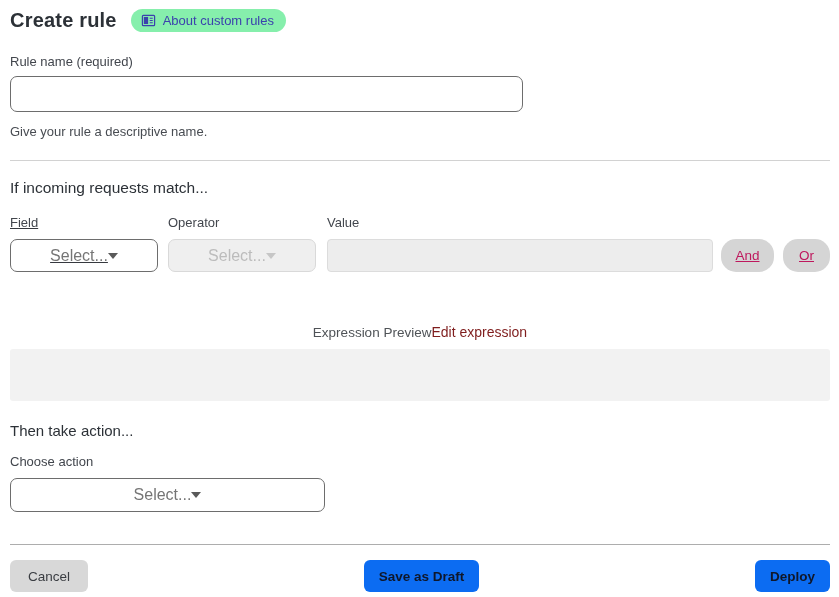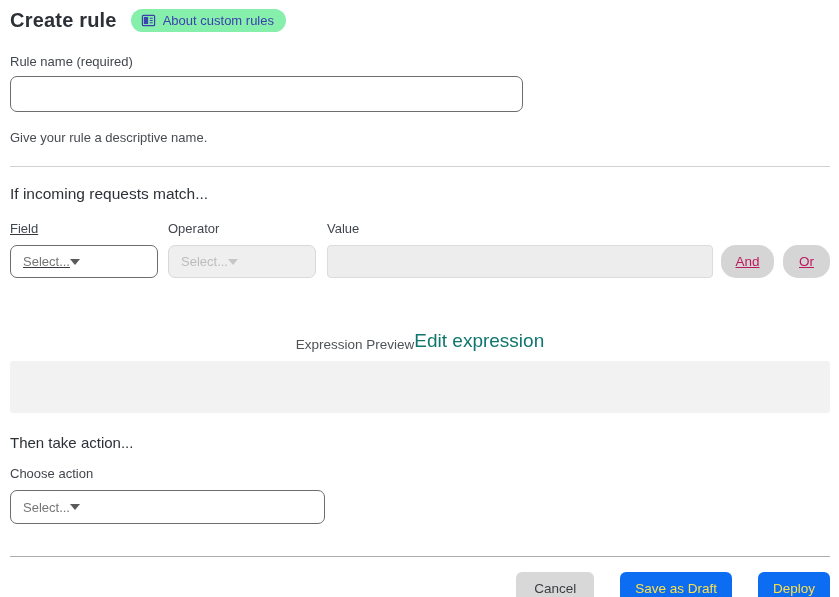--- a/index.html
+++ b/index.html
@@ -27,34 +27,34 @@
   .field-label { font-size: 13px; color: #42464d; }
   .rule-name-label { margin-top: 20px; }
   .text-input {
     display: block; margin-top: 7px;
     width: 513px; height: 36px;
     border: 1px solid #6d6d6d; border-radius: 7px;
     font: 13.5px "Liberation Sans", sans-serif;
     padding: 0 10px; color: #36393f; background: #fff;
     outline: none;
   }
-  .help-text { font-size: 13px; color: #484c52; margin-top: 18px; }
+  .help-text { font-size: 13px; color: #484c52; margin-top: 12px; }
 
   .divider { border: none; border-top: 1px solid #d2d2d2; margin-top: 21px; }
   .divider-footer { border: none; border-top: 1px solid #adadad; margin-top: 32px; }
 
   .section-heading { font-size: 15.5px; font-weight: normal; color: #2c3137; margin-top: 18px; }
 
   
   .match-row { display: flex; align-items: flex-end; margin-top: 18px; }
   .match-col .field-label { display: block; margin-bottom: 9px; }
   .select {
     height: 33px; border-radius: 7px; border: 1px solid #6d6d6d; background: #fff;
-    display: flex; align-items: center; justify-content: flex-start;
-    padding: 0 12px; font-size: 13px; color: #757575; cursor: pointer;
+    display: flex; align-items: center; justify-content: center;
+    padding: 0 12px; font-size: 16px; color: #757575; cursor: pointer;
   }
   .caret { width: 0; height: 0; border-left: 5px solid transparent; border-right: 5px solid transparent; border-top: 6px solid #5a5a5a; }
   .select.disabled { background: #efefef; border-color: #d9d9d9; color: #bcbcbc; cursor: default; }
   .select.disabled .caret { border-top-color: #c6c6c6; }
   .col-field { width: 148px; margin-right: 10px; text-decoration: underline; }
   .col-operator { width: 148px; margin-right: 11px; }
   .col-value { flex: 1; margin-right: 8px; }
   .value-input {
     width: 100%; height: 33px; border: 1px solid #dcdcdc; border-radius: 4px;
     background: #ededed; padding: 0 10px; font: 13.5px "Liberation Sans", sans-serif;
@@ -62,33 +62,33 @@
   .gray-btn {
     height: 33px; border: none; border-radius: 15px; background: #d5d5d5;
     color: #be185d; font: 13.5px "Liberation Sans", sans-serif; cursor: pointer; text-decoration: underline;
   }
   .and-btn { width: 53px; margin-right: 9px; }
   .or-btn { width: 47px; }
 
   
   .expr-row { display: flex; justify-content: center; align-items: flex-end; margin-top: 52px; }
   .expr-label { font-size: 13.5px; color: #4f5357; }
-  .edit-link { font-size: 19px; color: #0f766e; text-decoration: none; cursor: pointer; }
+  .edit-link { font-size: 14px; color: #7f1d1d; text-decoration: none; cursor: pointer; }
   .expr-box { margin-top: 9px; height: 52px; background: #f2f2f2; border-radius: 3px; }
 
   
   .action-heading { margin-top: 21px; font-size: 15px; }
   .choose-label { display: block; margin-top: 15px; }
   .action-select { width: 315px; height: 34px; margin-top: 9px; }
 
   
-  .footer-row { display: flex; justify-content: flex-end; gap: 26px; margin-top: 15px; }
+  .footer-row { display: flex; justify-content: space-between; gap: 16px; margin-top: 15px; }
   .btn { height: 32px; border: none; border-radius: 6px; font: 13.5px "Liberation Sans", sans-serif; cursor: pointer; }
   .cancel-btn { background: #d8d8d8; color: #3a3d42; padding: 0 18px; }
-  .blue-btn { background: #0c6cf2; color: #fde047; padding: 0 15px; }
+  .blue-btn { background: #0c6cf2; color: #0f172a; padding: 0 15px; font-weight: bold; }
 </style>
 </head>
 <body>
 
 <div class="page">
 
   <div class="header-row">
     <h1 class="page-title">Create rule</h1>
     <a class="about-badge">
       <span>

